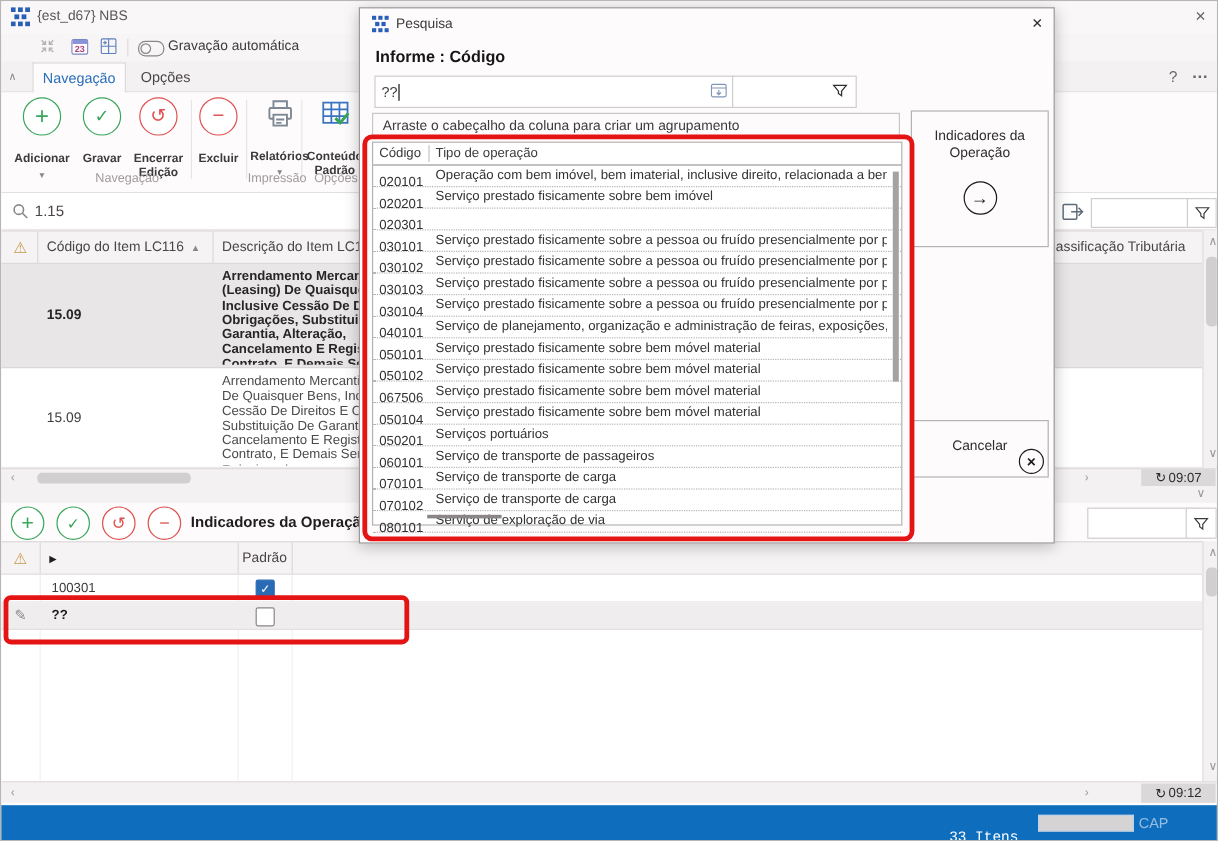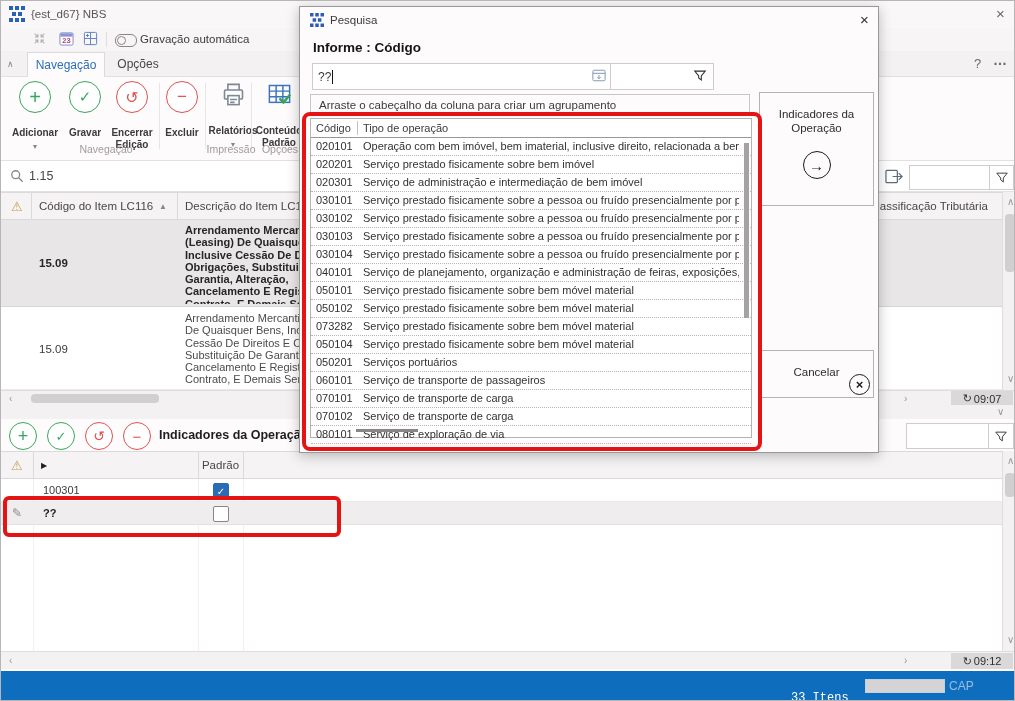--- a/index.html
+++ b/index.html
@@ -56,21 +56,21 @@
   .checkbox.on{background:#2a6bb5;border-color:#2a6bb5;color:#fff;font-size:10px;}
 
   
   .statusbar{left:0;top:670px;width:1015px;height:31px;background:#0e6dbd;color:#fff;font-size:12px;}
 
   
   .dialog{left:298px;top:5px;width:580px;height:447px;background:#fdfbfc;border:1px solid #9a9798;
           box-shadow:0 3px 12px rgba(0,0,0,.25);z-index:10;}
   .dlg-grid{position:absolute;left:10px;top:111px;width:440px;height:318px;background:#fff;border:1px solid #b5b2b3;}
   .prow{position:relative;height:17px;border-bottom:1px dotted #b8b5b6;font-size:11px;color:#333132;}
-  .pc{position:absolute;left:5px;top:2px;}
+  .pc{position:absolute;left:5px;top:8px;}
   .pd{position:absolute;left:52px;top:2px;right:12px;white-space:nowrap;overflow:hidden;}
   .dbtn{position:absolute;left:459px;width:113px;background:#fdfbfc;border:1px solid #b5b2b3;text-align:center;
         font-size:11.5px;color:#2e2c2d;}
   .circb{display:inline-flex;align-items:center;justify-content:center;border:1.8px solid #1a1a1a;
          border-radius:50%;color:#1a1a1a;background:#fdfbfc;}
 
   
   .redbox{position:absolute;border:4px solid #e51414;border-radius:8px;z-index:20;background:transparent;}
 
   .toggle{display:inline-block;width:20px;height:11px;border:1px solid #8a8687;border-radius:6px;position:relative;}
@@ -381,21 +381,20 @@
       <div class="prow">
           <span class="pc">020101</span>
           <span class="pd">Operação com bem imóvel, bem imaterial, inclusive direito,  relacionada a bem imóvel</span>
         </div>
       <div class="prow">
           <span class="pc">020201</span>
           <span class="pd">Serviço prestado fisicamente sobre bem imóvel</span>
         </div>
       <div class="prow">
           <span class="pc">020301</span>
-          <span class="pd">Serviço de administração e intermediação de bem imóvel</span>
         </div>
       <div class="prow">
           <span class="pc">030101</span>
           <span class="pd">Serviço prestado fisicamente sobre a pessoa ou fruído presencialmente por pessoa física</span>
         </div>
       <div class="prow">
           <span class="pc">030102</span>
           <span class="pd">Serviço prestado fisicamente sobre a pessoa ou fruído presencialmente por pessoa física</span>
         </div>
       <div class="prow">
@@ -412,21 +411,21 @@
         </div>
       <div class="prow">
           <span class="pc">050101</span>
           <span class="pd">Serviço prestado fisicamente sobre bem móvel material</span>
         </div>
       <div class="prow">
           <span class="pc">050102</span>
           <span class="pd">Serviço prestado fisicamente sobre bem móvel material</span>
         </div>
       <div class="prow">
-          <span class="pc">073282</span>
+          <span class="pc">067506</span>
           <span class="pd">Serviço prestado fisicamente sobre bem móvel material</span>
         </div>
       <div class="prow">
           <span class="pc">050104</span>
           <span class="pd">Serviço prestado fisicamente sobre bem móvel material</span>
         </div>
       <div class="prow">
           <span class="pc">050201</span>
           <span class="pd">Serviços portuários</span>
         </div>

